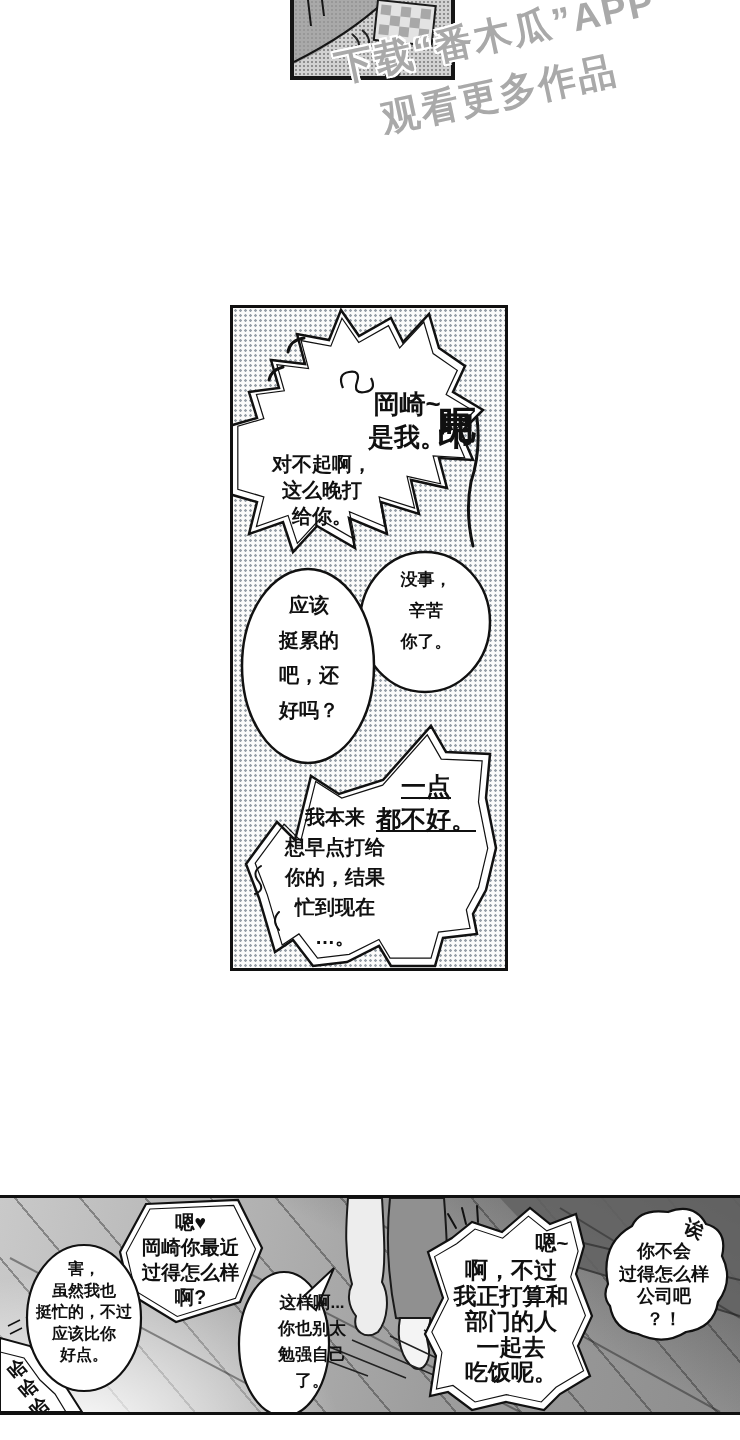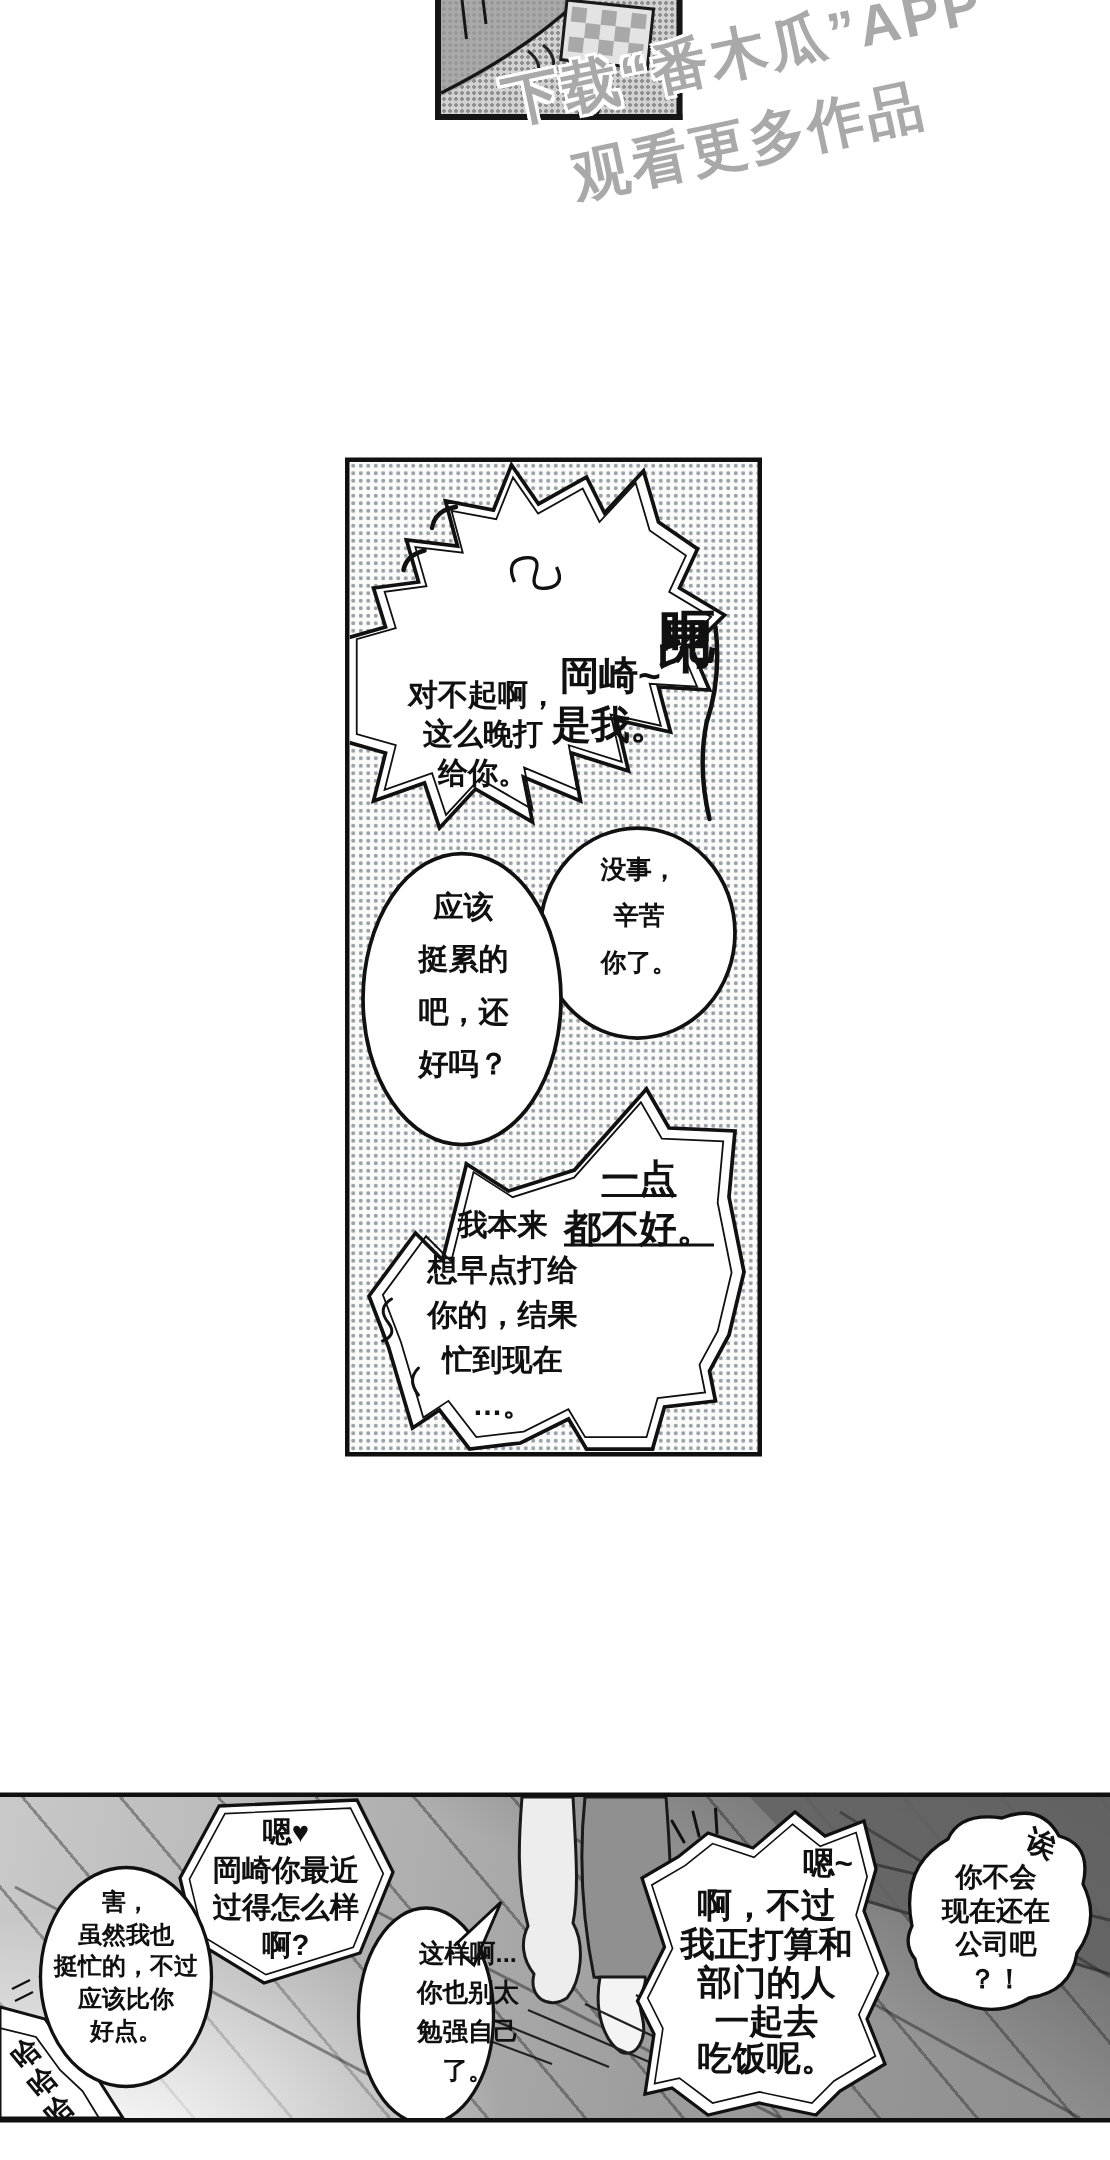--- a/index.html
+++ b/index.html
@@ -29,21 +29,21 @@
       radial-gradient(ellipse 430px 260px at 10% 110%, rgba(255,255,255,.95), rgba(255,255,255,0) 62%),
       linear-gradient(205deg, rgba(35,35,35,.5), rgba(35,35,35,0) 40%),
       repeating-linear-gradient(50deg, rgba(30,30,30,0) 0 48px, rgba(30,30,30,.38) 48px 50px),
       linear-gradient(100deg,#c9c9c9 0%,#b0b0b0 35%,#9d9d9d 60%,#8d8d8d 100%);}
   .bot-panel svg{position:absolute;left:0;top:0;}
   
   .txt{position:absolute;text-align:center;white-space:pre-line;color:#101010;z-index:5;}
   .mid-txt{font-weight:700;}
   .bot-txt{font-weight:600;}
   .t-sfx{left:198px;top:10px;height:130px;writing-mode:vertical-rl;font-size:38px;font-weight:900;letter-spacing:6px;}
-  .t-b1main{left:128px;top:80px;width:92px;font-size:26px;line-height:33px;margin-top:46px;}
+  .t-b1main{left:128px;top:80px;width:92px;font-size:26px;line-height:33px;}
   .t-b1sub{left:28px;top:143px;width:122px;font-size:20px;line-height:26px;}
   .t-b2left{left:22px;top:280px;width:108px;font-size:20px;line-height:35px;}
   .t-b2right{left:148px;top:256px;width:90px;font-size:17px;line-height:31px;}
   .t-b3lead{left:140px;top:462px;width:106px;font-size:25px;line-height:33px;text-decoration:underline;}
   .t-b3main{left:28px;top:494px;width:148px;font-size:20px;line-height:30px;}
   .t-tb1{left:128px;top:12px;width:125px;font-size:19.5px;line-height:25px;}
   .t-tb2{left:28px;top:60px;width:112px;font-size:16px;line-height:21.5px;}
   .t-tb3{left:240px;top:92px;width:90px;font-size:17px;line-height:26px;padding-left:27px;}
   .t-tb4h{left:526px;top:34px;width:52px;font-size:21px;line-height:22px;}
   .t-tb4b{left:446px;top:60px;width:130px;font-size:23px;line-height:25.5px;}
@@ -183,20 +183,20 @@
 你也别太
 勉强自己
 了。</div>
   <div class="txt bot-txt t-tb4h">嗯~</div>
   <div class="txt bot-txt t-tb4b">啊，不过
 我正打算和
 部门的人
 一起去
 吃饭呢。</div>
   <div class="txt bot-txt t-tb5">你不会
-现在还在
+过得怎么样
 公司吧
 ？！</div>
   <div class="txt bot-txt t-mark">诶</div>
   <span class="laugh l0">哈</span>
   <span class="laugh l1">哈</span>
   <span class="laugh l2">哈</span>
 </div>
 
 </body></html>

